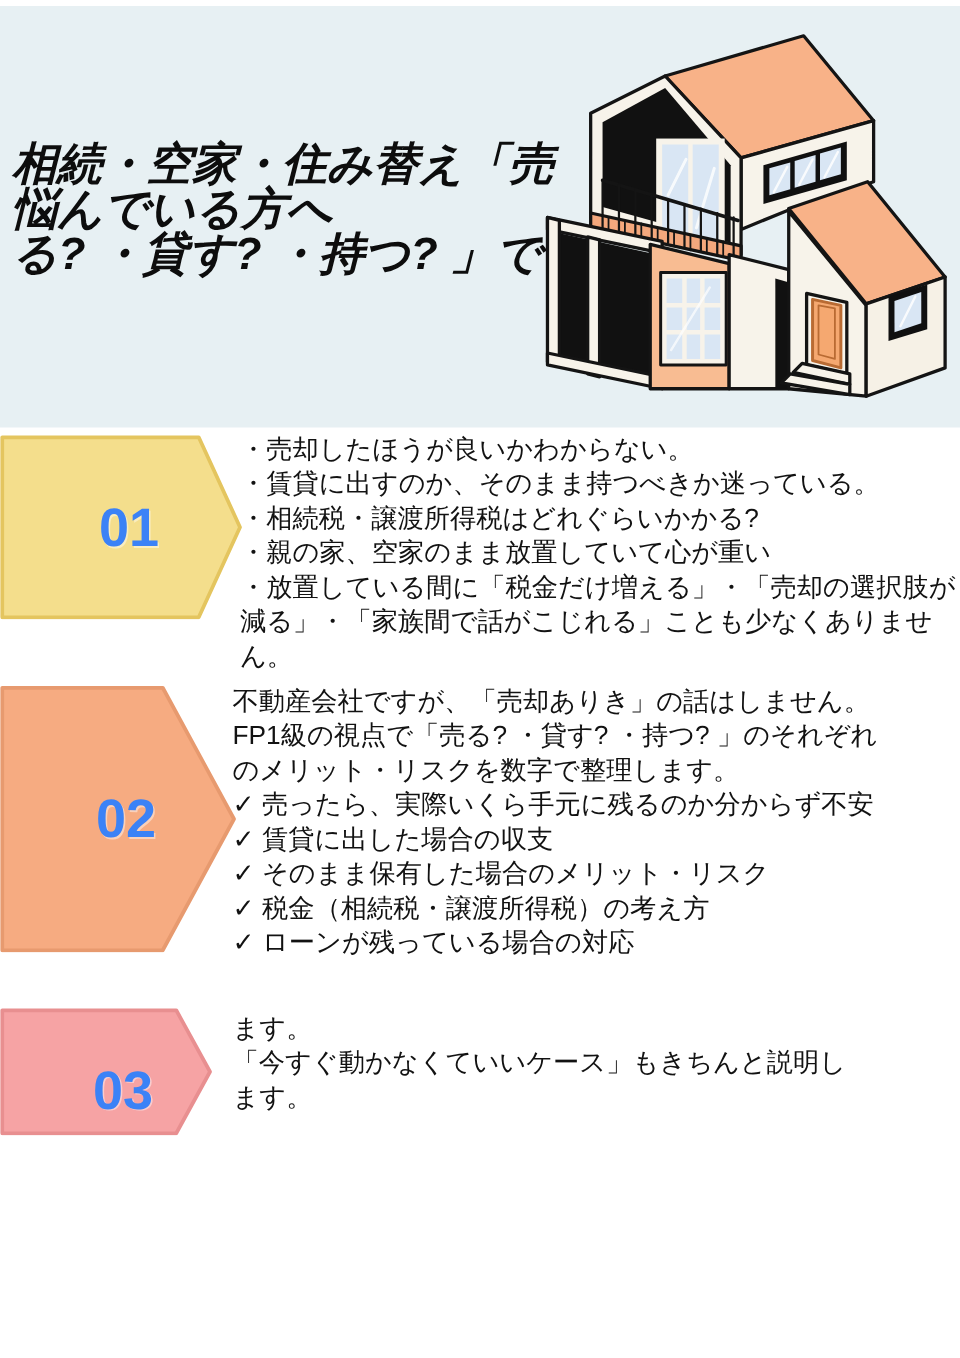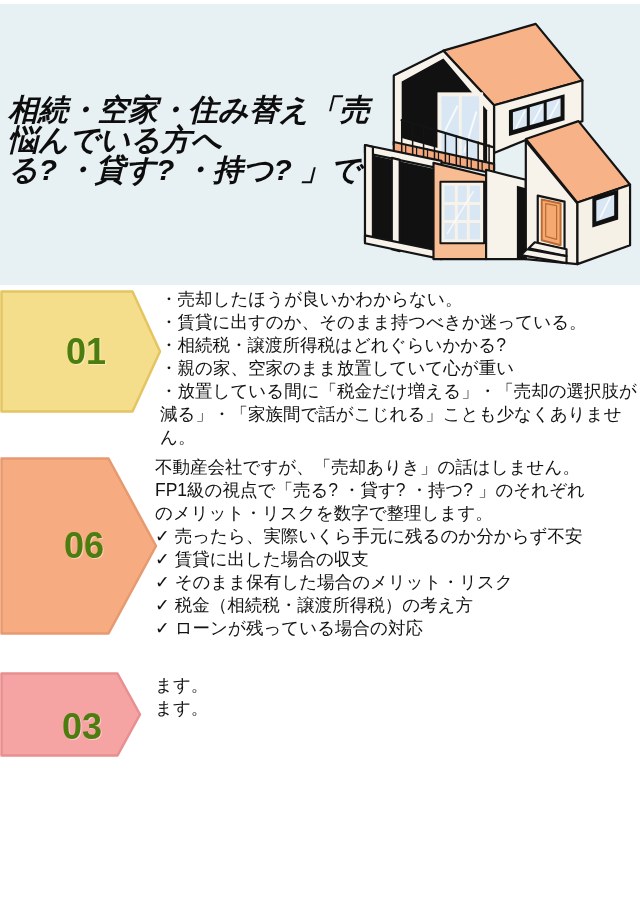--- a/index.html
+++ b/index.html
@@ -11,21 +11,21 @@
   .title{position:absolute;left:8px;top:91px;margin:0;width:380px;
          font-size:30px;line-height:30px;font-weight:700;color:#0d0d0d;
          white-space:pre-line;letter-spacing:0;}
   .house{position:absolute;left:362px;top:8px;width:278px;height:262px;}
 
   
   .badge{position:absolute;left:0;}
   .badge svg{position:absolute;left:0;top:0;display:block;}
   .badge .num{position:absolute;left:0;top:0;width:100%;height:100%;
               display:flex;align-items:center;justify-content:center;
-              font-size:36px;font-weight:700;color:#4d7c0f;
+              font-size:36px;font-weight:700;color:#3b82f6;
               padding-left:10px;box-sizing:border-box;
               text-shadow:1px 1px 0 rgba(255,255,255,0.45);text-align:right;}
   .badge.b3 .num{padding-left:22px;}
 
   .section-text{position:absolute;color:#121212;font-size:17.5px;line-height:23px;}
   .section-text .line{min-height:23px;}
   .check{font-weight:700;margin-right:5px;}
 </style>
 </head>
 <body>
@@ -133,21 +133,21 @@
         <div class="line">減る」・「家族間で話がこじれる」ことも少なくありませ</div>
         <div class="line">ん。</div>
       </div>
   </section>
 
   <section>
     <div class="badge b2" style="top:457px;width:158px;height:178px;">
       <svg width="158" height="178" viewBox="0 0 158 178">
         <polygon points="1.5,1.5 108.5,1.5 156,89 108.5,176.5 1.5,176.5" fill="#F6AB81" stroke="#E79A6F" stroke-width="2.5" stroke-linejoin="round"></polygon>
       </svg>
-      <span class="num">06</span>
+      <span class="num">02</span>
     </div>
     <div class="section-text" style="left:155px;top:456px;width:492px;">
         <div class="line">不動産会社ですが、「売却ありき」の話はしません。</div>
         <div class="line">FP1級の視点で「売る? ・貸す? ・持つ? 」のそれぞれ</div>
         <div class="line">のメリット・リスクを数字で整理します。</div>
         <div class="line"><span class="check">✓</span>売ったら、実際いくら手元に残るのか分からず不安</div>
         <div class="line"><span class="check">✓</span>賃貸に出した場合の収支</div>
         <div class="line"><span class="check">✓</span>そのまま保有した場合のメリット・リスク</div>
         <div class="line"><span class="check">✓</span>税金（相続税・譲渡所得税）の考え方</div>
         <div class="line"><span class="check">✓</span>ローンが残っている場合の対応</div>
@@ -156,17 +156,18 @@
 
   <section>
     <div class="badge b3" style="top:672px;width:142px;height:109px;">
       <svg width="142" height="85" viewBox="0 0 142 85">
         <polygon points="1.5,1.5 117.5,1.5 140,42.5 117.5,83.5 1.5,83.5" fill="#F6A3A4" stroke="#E88F90" stroke-width="2.5" stroke-linejoin="round"></polygon>
       </svg>
       <span class="num">03</span>
     </div>
     <div class="section-text" style="left:155px;top:674px;width:480px;">
         <div class="line">ます。</div>
+        <div class="line">「今すぐ動かなくていいケース」もきちんと説明し</div>
         <div class="line">ます。</div>
       </div>
   </section>
 
 </div>
 
 </body></html>

